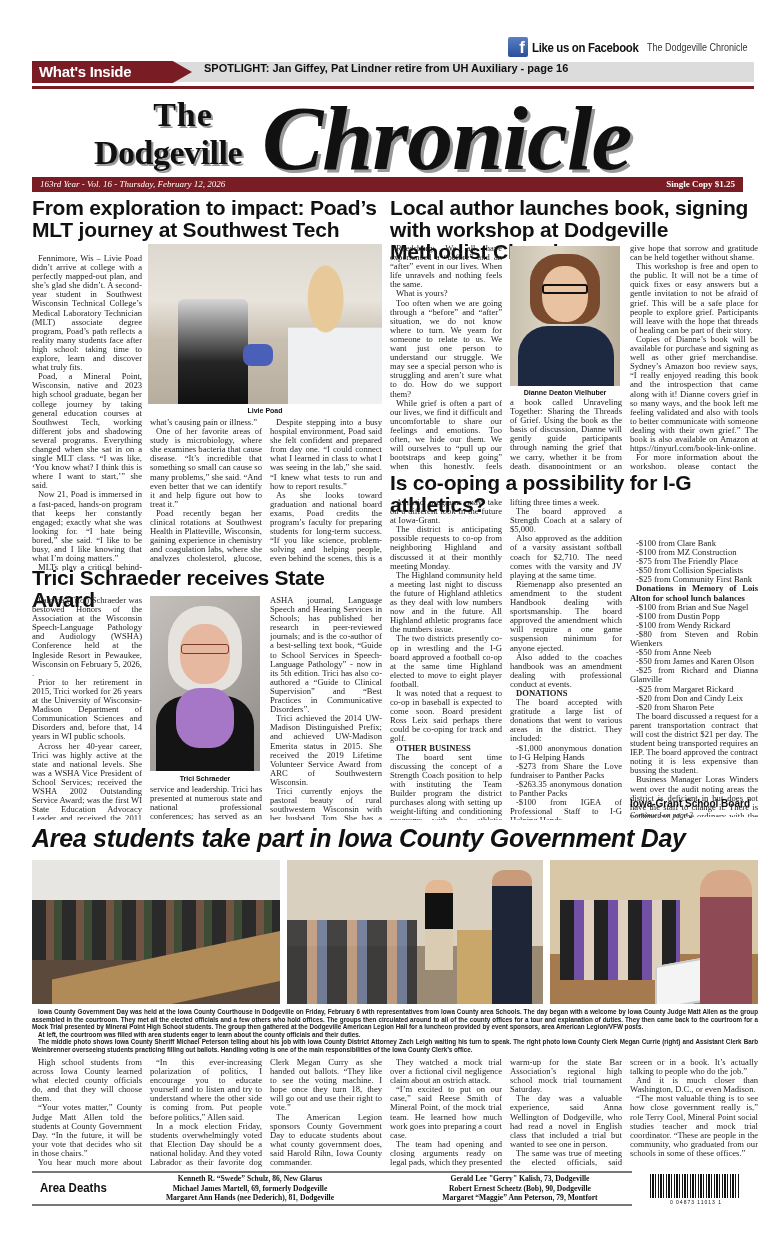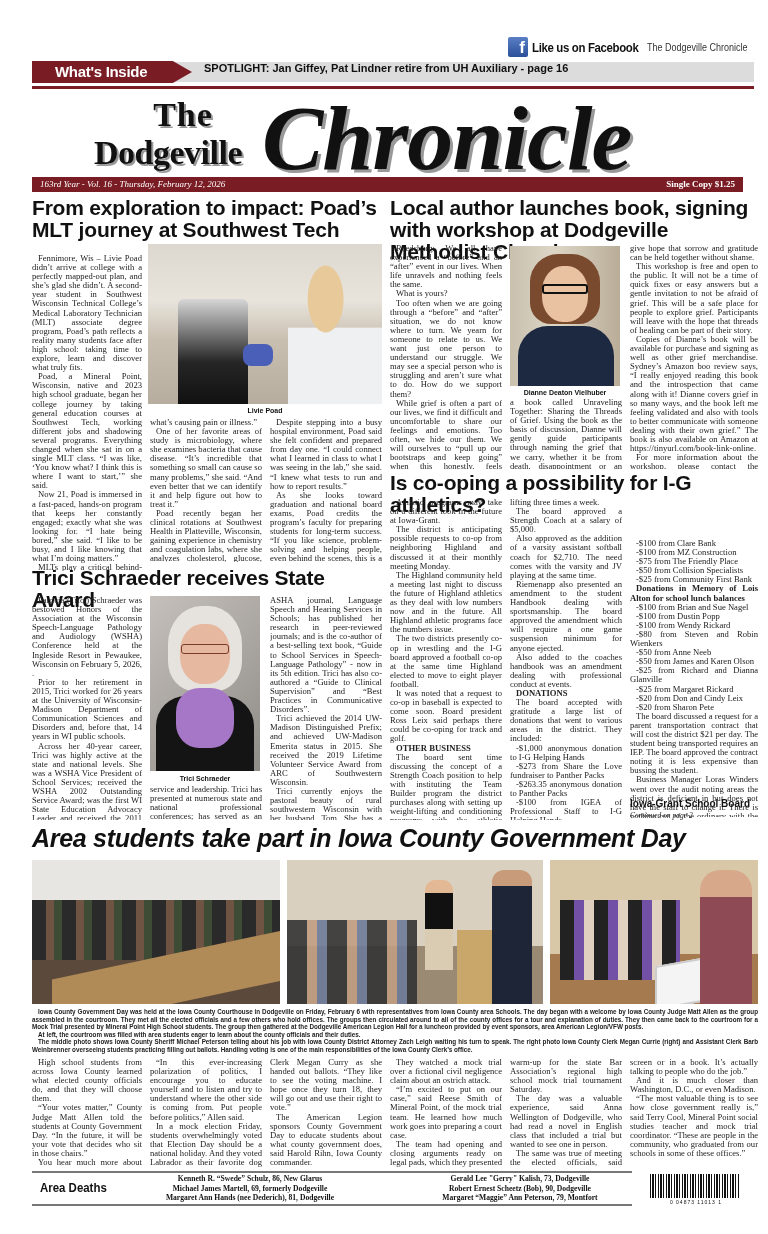--- a/index.html
+++ b/index.html
@@ -7,21 +7,21 @@
   body { position: relative; font-family: "Liberation Serif", serif; color: #1a1a1a; }
   .abs { position: absolute; }
 
   
   .fb-row { left: 508px; top: 36px; height: 22px; display: flex; align-items: center; gap: 4px; }
   .fb-icon { width: 20px; height: 20px; background: linear-gradient(#5a7fc6, #2b4f98); border-radius: 2px; color: #fff; font: bold 17px "Liberation Sans", sans-serif; display: flex; align-items: flex-end; justify-content: flex-end; padding-right: 3px; line-height: 18px; }
   .fb-like { font: bold 13px "Liberation Sans", sans-serif; color: #111; letter-spacing: -0.4px; transform: scaleX(0.88); transform-origin: left; margin-right: -10px; }
   .fb-page { font: 10px "Liberation Sans", sans-serif; color: #333; transform: scaleX(0.9); transform-origin: left; }
 
   .inside-bar { left: 32px; top: 62px; width: 722px; height: 20px; background: #dcdcdc; }
-  .inside-tag { left: 32px; top: 61px; width: 160px; height: 22px; background: #7a1c24; clip-path: polygon(0 0, 88% 0, 100% 50%, 88% 100%, 0 100%); color: #fff; font: bold 15px "Liberation Sans", sans-serif; padding-left: 23px; line-height: 22px; letter-spacing: -0.3px; }
+  .inside-tag { left: 32px; top: 61px; width: 160px; height: 22px; background: #7a1c24; clip-path: polygon(0 0, 88% 0, 100% 50%, 88% 100%, 0 100%); color: #fff; font: bold 15px "Liberation Sans", sans-serif; padding-left: 7px; line-height: 22px; letter-spacing: -0.3px; }
   .inside-text { left: 204px; top: 62px; height: 20px; line-height: 20px; font: bold 11px "Liberation Sans", sans-serif; color: #111; }
   .rule-top { left: 32px; top: 86px; width: 722px; height: 3px; background: #7a1c24; }
 
   
   .mast-the { left: 128px; top: 96px; width: 110px; text-align: center; font: bold 34px "Liberation Serif", serif; color: #111; letter-spacing: 1px; text-shadow: 2px 2px 0 #999; }
   .mast-dodge { left: 94px; top: 134px; font: bold 34px "Liberation Serif", serif; color: #111; letter-spacing: -0.5px; text-shadow: 2px 2px 0 #999; }
   .mast-chron { left: 262px; top: 88px; font: bold 92px "Liberation Serif", serif; color: #111; letter-spacing: -1px; text-shadow: 3px 3px 0 #999; line-height: 100px; font-style: italic; }
 
   .date-bar { left: 32px; top: 177px; width: 711px; height: 15px; background: #7a1c24; color: #fff; font: italic 9px "Liberation Serif", serif; line-height: 15px; }
   .date-bar span { position: absolute; top: 0; }
@@ -282,21 +282,21 @@
 
 </div>
 <div class="abs col" style="left:510px; top:1058px; width:112px; height:110px;">
   <p style="text-indent:0">warm-up for the state Bar Association’s regional high school mock trial tournament Saturday.</p>
   <p>The day was a valuable experience, said Anna Wellington of Dodgeville, who had read a novel in English class that included a trial but wanted to see one in person.</p>
   <p>The same was true of meeting the elected officials, said Kipalee Bakken, business and marketing teacher at Dodgeville High School. “It’s more than just seeing it on the</p>
 </div>
 <div class="abs col" style="left:630px; top:1058px; width:128px; height:110px;">
   <p style="text-indent:0">screen or in a book. It’s actually talking to people who do the job.”</p>
   <p>And it is much closer than Washington, D.C., or even Madison.</p>
-  <p>“The most valuable thing is to see how close government really is,” said Terry Cool, Mineral Point social studies teacher and mock trial coordinator. “These are people in the community, who graduated from our schools in some of these offices.”</p>
+  <p>“The most valuable thing is to see how close government really is,” role Terry Cool, Mineral Point social studies teacher and mock trial coordinator. “These are people in the community, who graduated from our schools in some of these offices.”</p>
 </div>
 
 <div class="abs foot-rule-1"></div>
 <div class="abs area-deaths">Area Deaths</div>
 <div class="abs deaths-col" style="left:150px; top:1174px; width:200px;">
   <div>Kenneth R. “Swede” Schulz, 86, New Glarus</div>
   <div>Michael James Martell, 69, formerly Dodgeville</div>
   <div>Margaret Ann Hands (nee Dederich), 81, Dodgeville</div>
 </div>
 <div class="abs deaths-col" style="left:415px; top:1174px; width:210px;">

